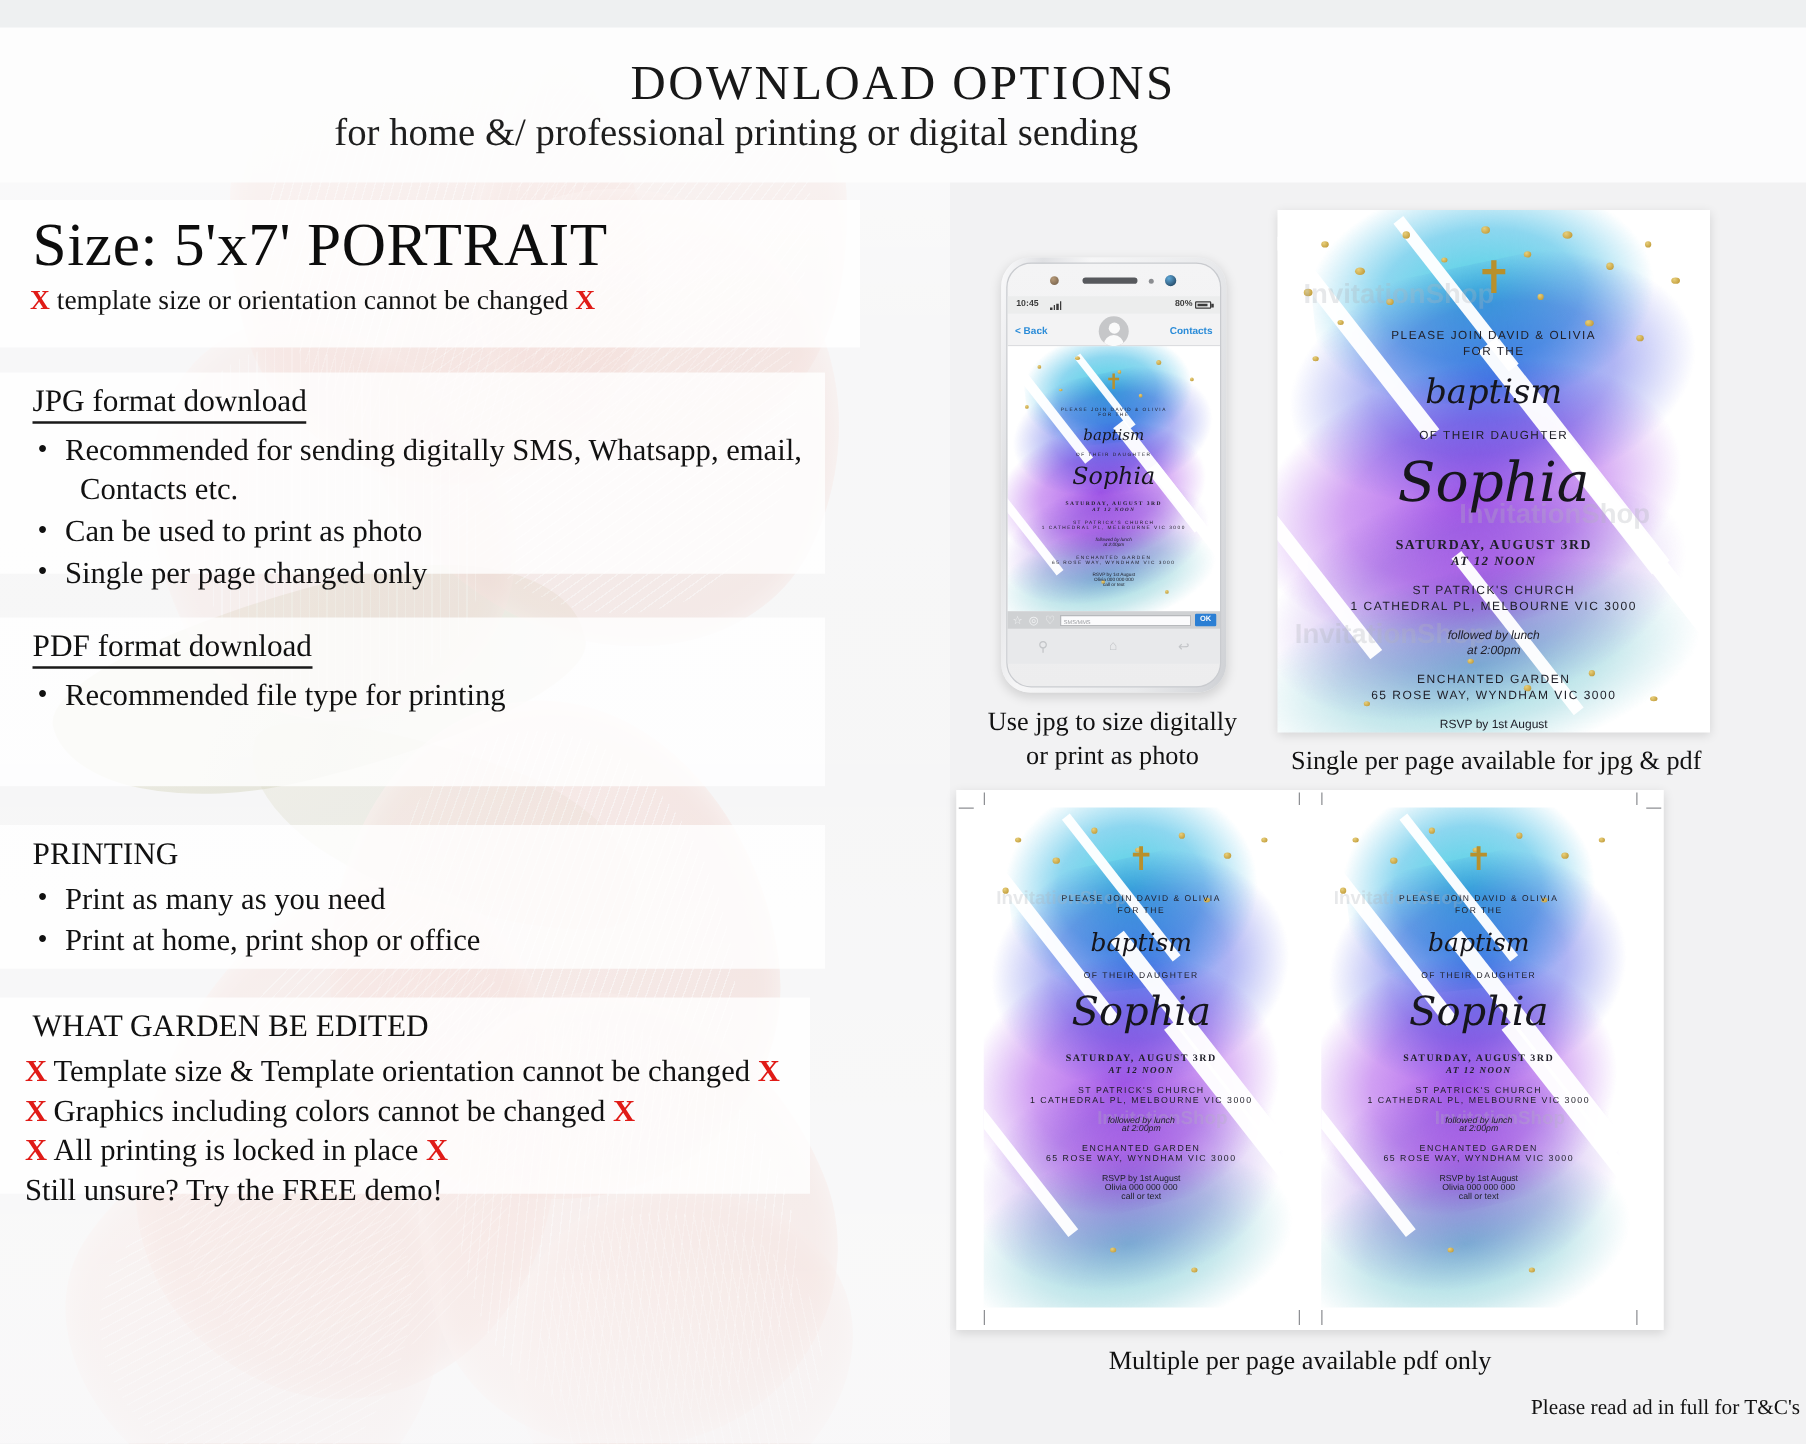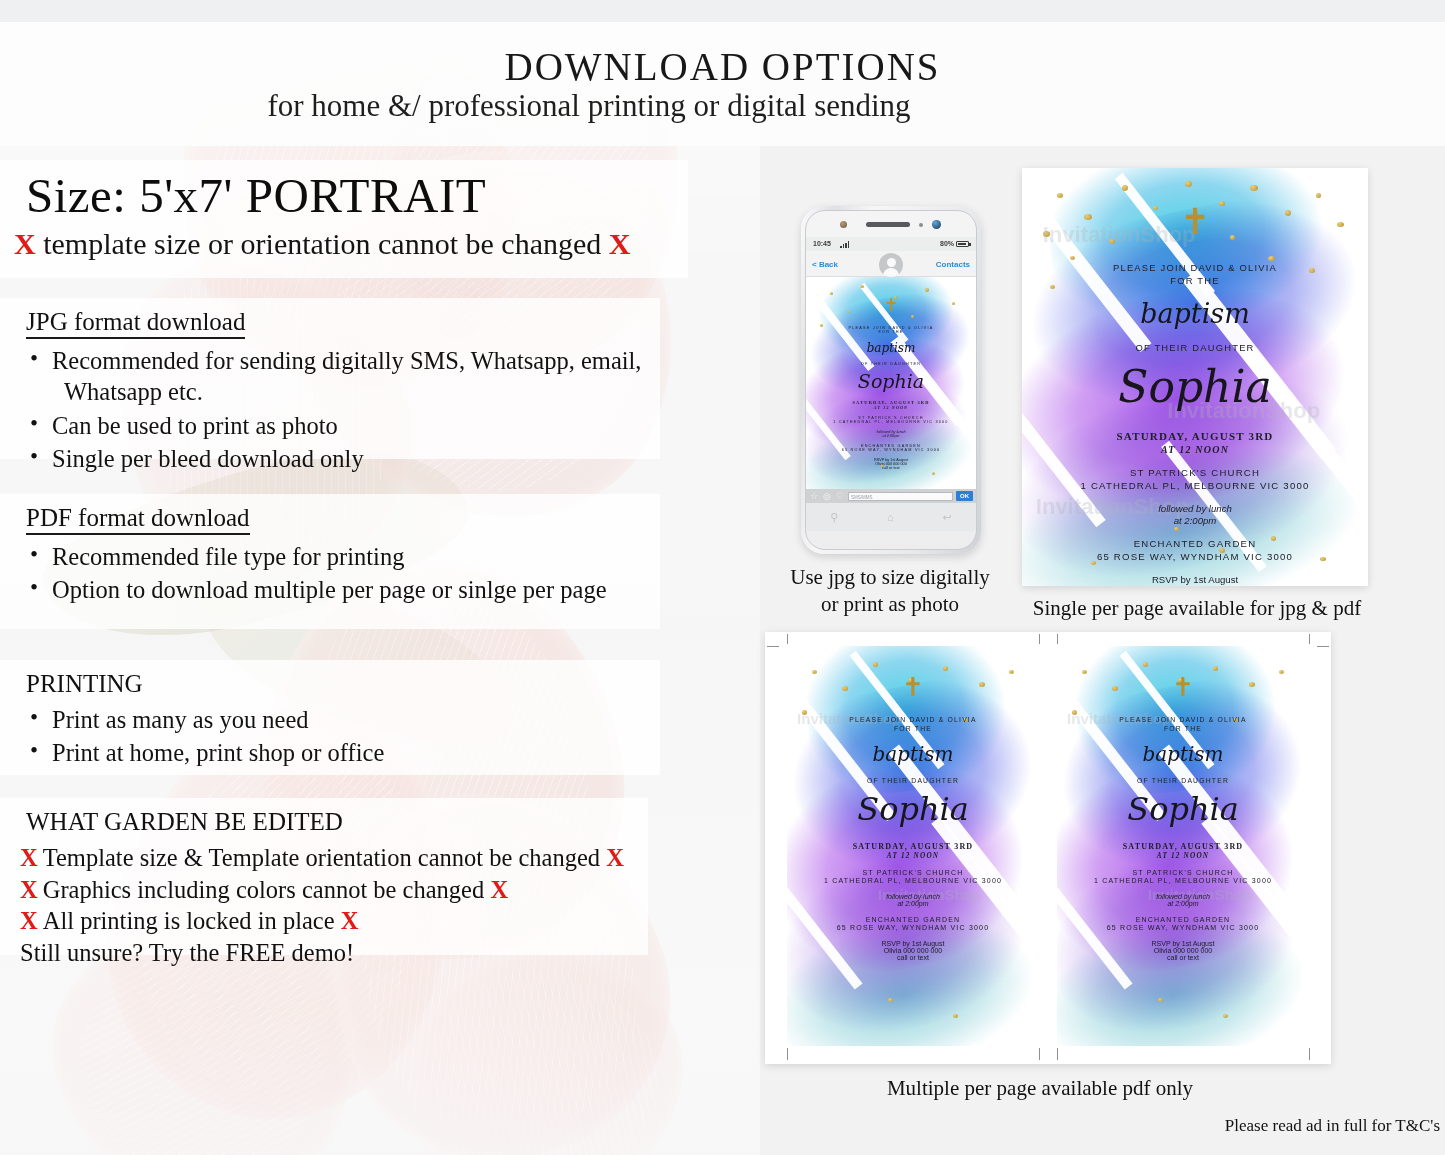--- a/index.html
+++ b/index.html
@@ -79,21 +79,21 @@
     padding-left:26px; margin-bottom:2px;
   }
   ul.blist li::before {
     content:"\2022"; position:absolute; left:4px; top:-1px; font-size:23px; color:#111;
   }
   ul.blist li.cont { padding-left:38px; margin-top:-2px; }
   ul.blist li.cont::before { content:""; }
 
   #size-band { left:0; top:14px; width:688px; height:118px; }
   #size-title { font-size:49px; letter-spacing:.5px; color:#0d0d0d; line-height:1.05; padding-left:26px; padding-top:10px;}
-  #size-note { font-size:30px; color:#141414; padding-left:14px; padding-top:6px; }
+  #size-note { font-size:22px; color:#141414; padding-left:24px; padding-top:6px; }
   .x-red { color:#e01b17; font-weight:700; }
 
   #jpg-band { left:0; top:152px; width:660px; height:161px; }
   #pdf-band { left:0; top:348px; width:660px; height:135px; }
   #print-band { left:0; top:514px; width:660px; height:115px; }
   #edit-band { left:0; top:652px; width:648px; height:157px; }
 
   #edit-band .sec-head { font-size:25px; margin-left:6px;}
   .xline { font-size:24.5px; color:#111; line-height:1.29; }
   .xline .x-red { margin-right:5px; }
@@ -255,33 +255,32 @@
       <span>template size or orientation cannot be changed</span>
       <span class="x-red">X</span>
     </div>
   </div>
 
   <div class="band" id="jpg-band">
     <div class="band-inner">
       <div class="sec-head u">JPG format download</div>
       <ul class="blist">
         <li>Recommended for sending digitally SMS, Whatsapp, email,</li>
-        <li class="cont">Whatsapp etc.</li>
+        <li class="cont">Contacts etc.</li>
         <li>Can be used to print as photo</li>
-        <li>Single per bleed download only</li>
+        <li>Single per page changed only</li>
       </ul>
     </div>
   </div>
 
   <div class="band" id="pdf-band">
     <div class="band-inner">
       <div class="sec-head u">PDF format download</div>
       <ul class="blist">
         <li>Recommended file type for printing</li>
-        <li>Option to download multiple per page or sinlge per page</li>
       </ul>
     </div>
   </div>
 
   <div class="band" id="print-band">
     <div class="band-inner">
       <div class="sec-head">PRINTING</div>
       <ul class="blist">
         <li>Print as many as you need</li>
         <li>Print at home, print shop or office</li>

